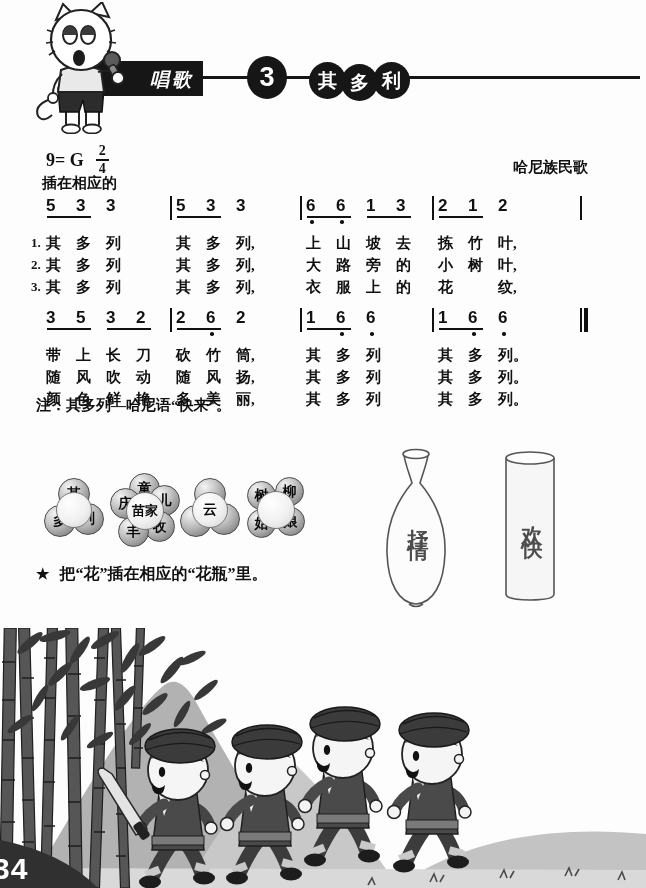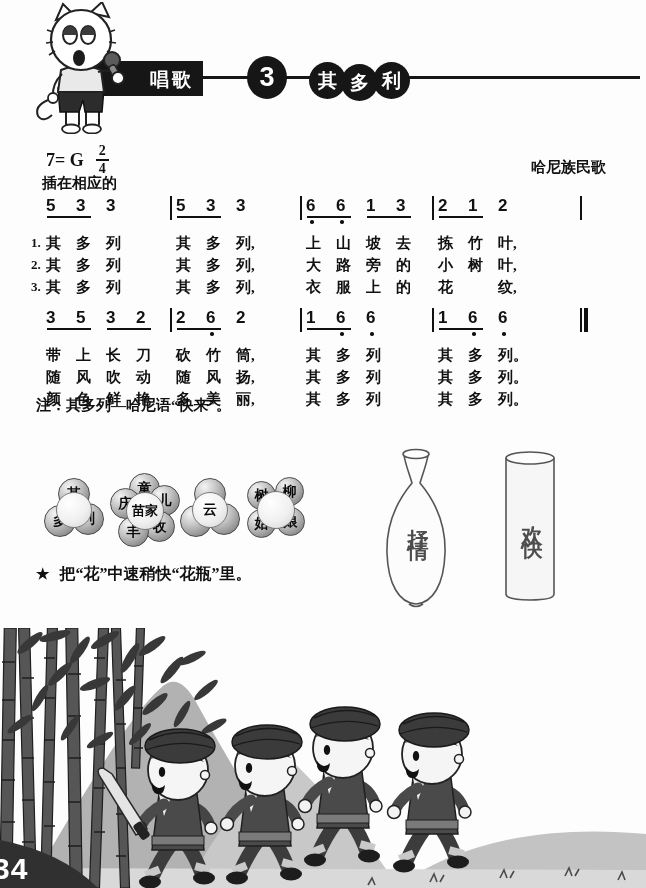--- a/index.html
+++ b/index.html
@@ -1,38 +1,38 @@
 <!DOCTYPE html>
 <html><head>
 <meta charset="utf-8">
 <style>
   html,body{margin:0;padding:0;background:#e8e8e8;}
   #page{position:relative;width:646px;height:888px;background:#fdfdfd;overflow:hidden;
         font-family:"Liberation Serif",serif;color:#111;margin:0 auto;}
 
   
-  #banner{position:absolute;left:85px;top:61px;width:118px;height:35px;background:#161616;}
+  #banner{position:absolute;left:85px;top:61px;width:118px;height:35px;background:#161616;font-style:italic;}
   #banner-label{position:absolute;right:9px;top:6px;color:#fff;font-size:19px;font-weight:bold;
         font-family:"Liberation Sans",sans-serif;letter-spacing:3px;}
   #rule{position:absolute;left:200px;top:76px;width:440px;height:3px;background:#161616;}
   #lesson-circle{position:absolute;left:247px;top:56px;width:40px;height:43px;background:#161616;
         border-radius:50%;display:flex;align-items:center;justify-content:center;
         color:#fff;font-weight:bold;font-size:27px;font-family:"Liberation Sans",sans-serif;}
   .title-circle{position:absolute;top:62px;width:37px;height:37px;background:#161616;border-radius:50%;
         color:#fff;display:flex;align-items:center;justify-content:center;font-size:19px;font-weight:bold;}
   #mascot{position:absolute;left:28px;top:2px;}
 
   
   #score{position:absolute;left:46px;top:140px;width:560px;}
   #key-row{position:absolute;top:4px;left:0;font-weight:bold;font-size:18px;}
   .frac{display:inline-block;vertical-align:-7px;margin-left:12px;text-align:center;
         font-size:14px;line-height:1;font-weight:bold;}
   .frac .top{display:block;border-bottom:2px solid #111;padding:0 3px 1px;}
   .frac .bot{display:block;padding-top:1px;}
-  #origin{position:absolute;top:18px;right:0;font-size:15px;font-weight:bold;}
+  #origin{position:absolute;top:18px;right:18px;font-size:15px;font-weight:bold;}
   #tempo{position:absolute;top:34px;left:-4px;font-size:15px;font-weight:bold;}
   #systems{position:absolute;top:56px;left:0;width:100%;}
   .nrow{display:flex;align-items:flex-start;height:36px;}
   .meas{display:flex;}
   .grp{position:relative;display:flex;}
   .grp.beam::after{content:"";position:absolute;left:1px;right:15px;bottom:4px;height:2px;background:#111;}
   .ncell{width:30px;position:relative;font-family:"Liberation Sans",sans-serif;font-weight:bold;
         font-size:17px;line-height:20px;height:26px;}
   .ncell.low::before{content:"";position:absolute;left:4px;top:24px;width:3.5px;height:3.5px;
         border-radius:50%;background:#111;}
@@ -107,21 +107,21 @@
     <ellipse cx="60" cy="33" rx="7" ry="9" fill="#fff" stroke="#222" stroke-width="2"></ellipse>
     <path d="M53,33 a7,9 0 0 1 14,0 Z" fill="#3a3a3a"></path>
     <ellipse cx="51" cy="56" rx="6" ry="8" fill="#1c1c1c"></ellipse>
     <circle cx="84" cy="58" r="8" fill="#5a5a5a" stroke="#222" stroke-width="2"></circle>
     <rect x="83" y="63" width="7" height="14" rx="3" transform="rotate(-28 86 70)" fill="#8b8b8b" stroke="#222" stroke-width="1.5"></rect>
     <circle cx="90" cy="76" r="6" fill="#fff" stroke="#222" stroke-width="1.8"></circle>
   </svg>
 
   <div id="score">
     <div id="key-row">
-      <span>7= G</span><span class="frac"><span class="top">2</span><span class="bot">4</span></span>
+      <span>9= G</span><span class="frac"><span class="top">2</span><span class="bot">4</span></span>
     </div>
     <div id="origin">哈尼族民歌</div>
     <div id="tempo">插在相应的</div>
     <div id="systems">
         <div>
           <div class="nrow">
             <div class="meas" style="width: 120px;">
               <div class="grp beam">
                 <div class="ncell">5</div>
                 <div class="ncell">3</div>
@@ -419,21 +419,21 @@
       <div class="flower" style="left: 244px; top: 476px; width: 62px; height: 66px;">
         <div class="petal" style="left: 3px; top: 5px; width: 27px; height: 27px;">树</div>
         <div class="petal" style="left: 31px; top: 1px; width: 27px; height: 27px;">柳</div>
         <div class="petal" style="left: 3px; top: 33px; width: 27px; height: 27px;">姑</div>
         <div class="petal" style="left: 32px; top: 31px; width: 27px; height: 27px;">娘</div>
         <div class="fcenter" style="left: 13px; top: 15px; width: 36px; height: 36px;"></div>
       </div>
     </div>
 
   <div id="task">
-    <span class="star">★</span><span>把“花”中速稍快“花瓶”里。</span>
+    <span class="star">★</span><span>把“花”插在相应的“花瓶”里。</span>
   </div>
 
   <div class="vase" style="left:378px;top:446px;">
     <svg width="76" height="168" viewBox="0 0 76 168">
       <path d="M26,9 C27,17 31,27 34,37 C19,55 8,77 9,107 C10,138 21,157 38,158 C55,157 66,138 67,107 C68,77 57,55 42,37 C45,27 49,17 50,9" fill="#fcfcfc" stroke="#555" stroke-width="1.6"></path>
       <ellipse cx="38" cy="8" rx="13" ry="4.5" fill="#fff" stroke="#555" stroke-width="1.6"></ellipse>
       <path d="M31,158 Q38,163 45,158" fill="none" stroke="#555" stroke-width="1.6"></path>
     </svg>
     <div class="vase-label" style="left:26px;top:66px;">抒情</div>
   </div>

